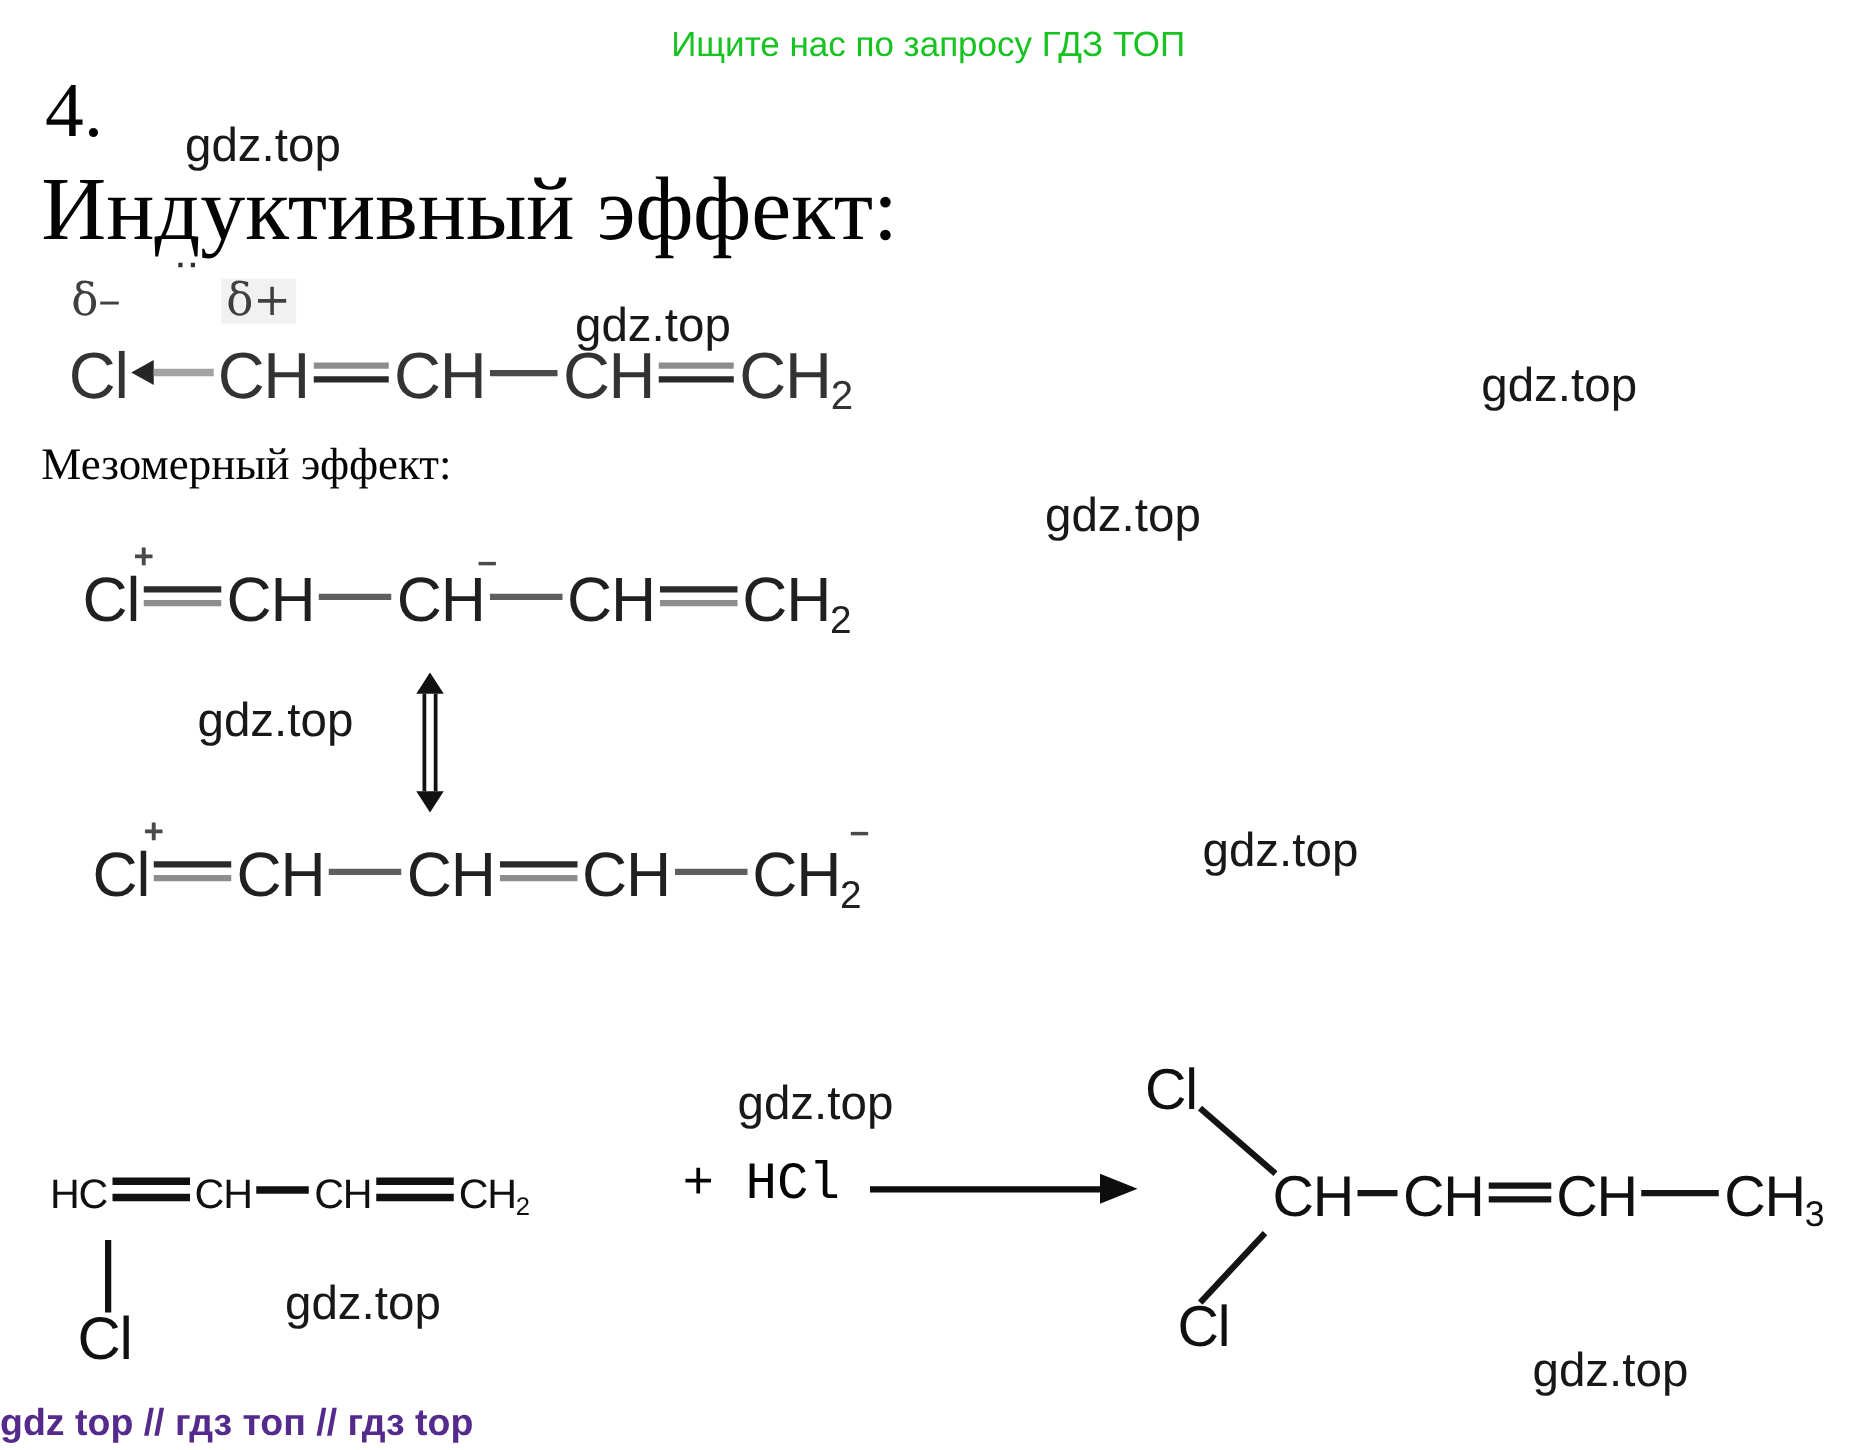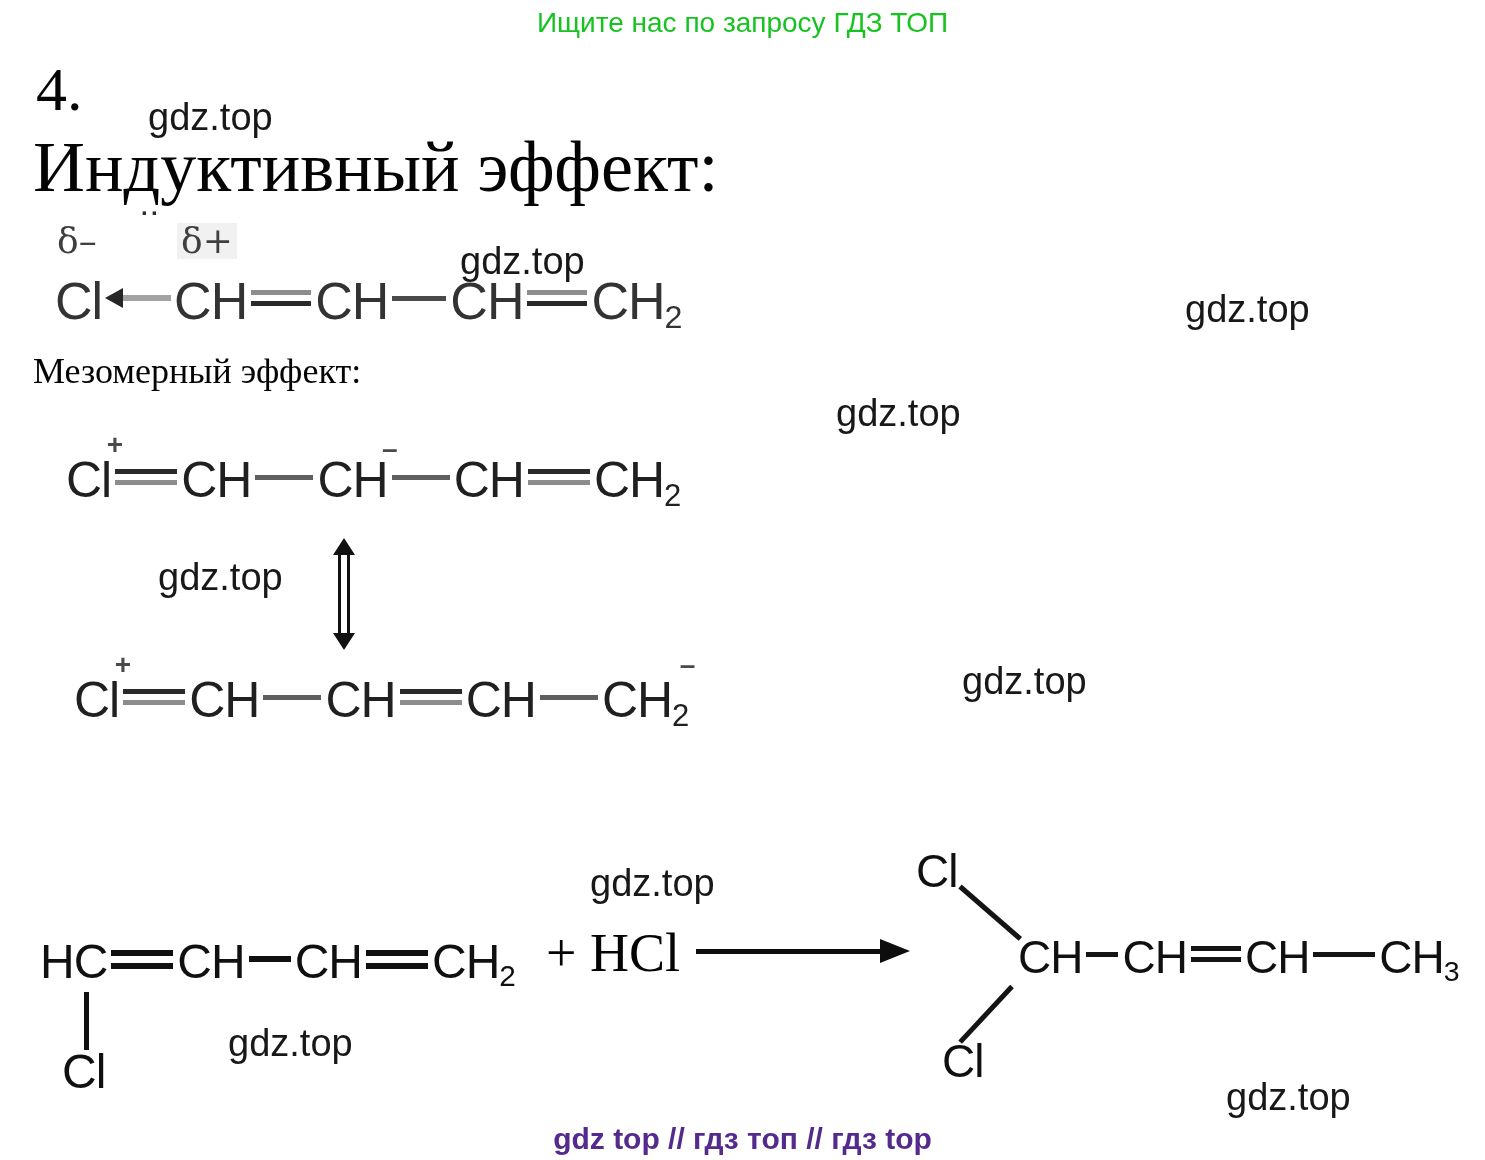--- a/index.html
+++ b/index.html
@@ -1,33 +1,33 @@
 <!DOCTYPE html>
 <html><head>
 <meta charset="utf-8">
 <style>
   html,body{margin:0;padding:0;background:#fff;}
   #page{position:relative;width:1485px;height:1160px;background:#ffffff;overflow:hidden;
         font-family:"Liberation Sans",sans-serif;color:#161616;}
   .abs{position:absolute;white-space:nowrap;}
-  .promo-header{left:0;right:0;top:7px;text-align:center;font-size:28px;color:#16c320;}
-  .promo-footer{left:0;right:0;top:1122px;text-align:center;font-size:30px;font-weight:bold;color:#542a8c;}
+  .promo-header{left:0;right:0;top:20px;text-align:center;font-size:28px;color:#16c320;}
+  .promo-footer{left:0;right:0;top:1122px;font-size:30px;font-weight:bold;color:#542a8c;}
   .wm{font-size:38px;color:#181818;}
   .serif{font-family:"Liberation Serif",serif;color:#040404;}
   .problem-number{left:36px;top:58px;font-size:62px;line-height:1;}
   .h-ind{left:33px;top:128px;font-size:72px;line-height:1.1;}
   .h-mes{left:33px;top:352px;font-size:36px;line-height:1.1;}
   .h-rx{left:33px;top:780px;font-size:53px;line-height:1.1;}
 
   
   .formula{position:absolute;}
   .frow{display:flex;align-items:center;line-height:1;}
   .f-mes .frow{font-size:50px;color:#202020;letter-spacing:-1px;}
   .f-ind .frow{font-size:52px;color:#333333;letter-spacing:-1px;}
-  .f-rx  .frow{font-size:48px;color:#101010;letter-spacing:-1px;}
+  .f-rx  .frow{font-size:33px;color:#101010;letter-spacing:-1px;}
   .f-prod .frow{font-size:46px;color:#101010;letter-spacing:-1px;}
   .atom{position:relative;display:inline-block;line-height:1;}
   .sub{font-size:0.62em;position:relative;top:0.28em;letter-spacing:0;}
   .sup{position:absolute;font-size:28px;font-weight:bold;color:#4a4a4a;letter-spacing:0;}
   .sup.plus-cl{top:-24px;right:-12px;}
   .sup.minus-ch{top:-20px;right:-10px;}
   .sup.minus-ch2{top:-24px;right:-6px;}
 
   
   .bond{position:relative;top:-3px;flex:none;}
@@ -64,21 +64,21 @@
   .reaction-arrow{position:absolute;left:696px;top:938px;width:214px;height:26px;display:flex;align-items:center;}
   .rx-shaft{flex:1;height:5px;background:#0d0d0d;}
   .rx-head{width:0;height:0;border-top:12px solid transparent;border-bottom:12px solid transparent;border-left:30px solid #0d0d0d;}
 
   
   .vbond{position:absolute;left:84px;top:992px;width:5px;height:58px;background:#101010;}
   .diag{position:absolute;height:5px;background:#141414;transform-origin:0 50%;}
   .diag.up{left:960px;top:884px;width:80px;transform:rotate(41deg);}
   .diag.down{left:1012px;top:984px;width:76px;transform:rotate(133deg);}
 
-  .plus-hcl{left:546px;top:926px;font-size:54px;line-height:1;}
+  .plus-hcl{left:546px;top:926px;font-size:42px;line-height:1;font-family:Liberation Mono, monospace;}
   .cl-label{position:absolute;font-size:46px;color:#101010;line-height:1;letter-spacing:-1px;}
 </style>
 </head>
 <body>
 
 <div id="page">
 
   <div class="abs promo-header">Ищите нас по запросу ГДЗ ТОП</div>
 
   <div class="abs serif problem-number">4.</div>

